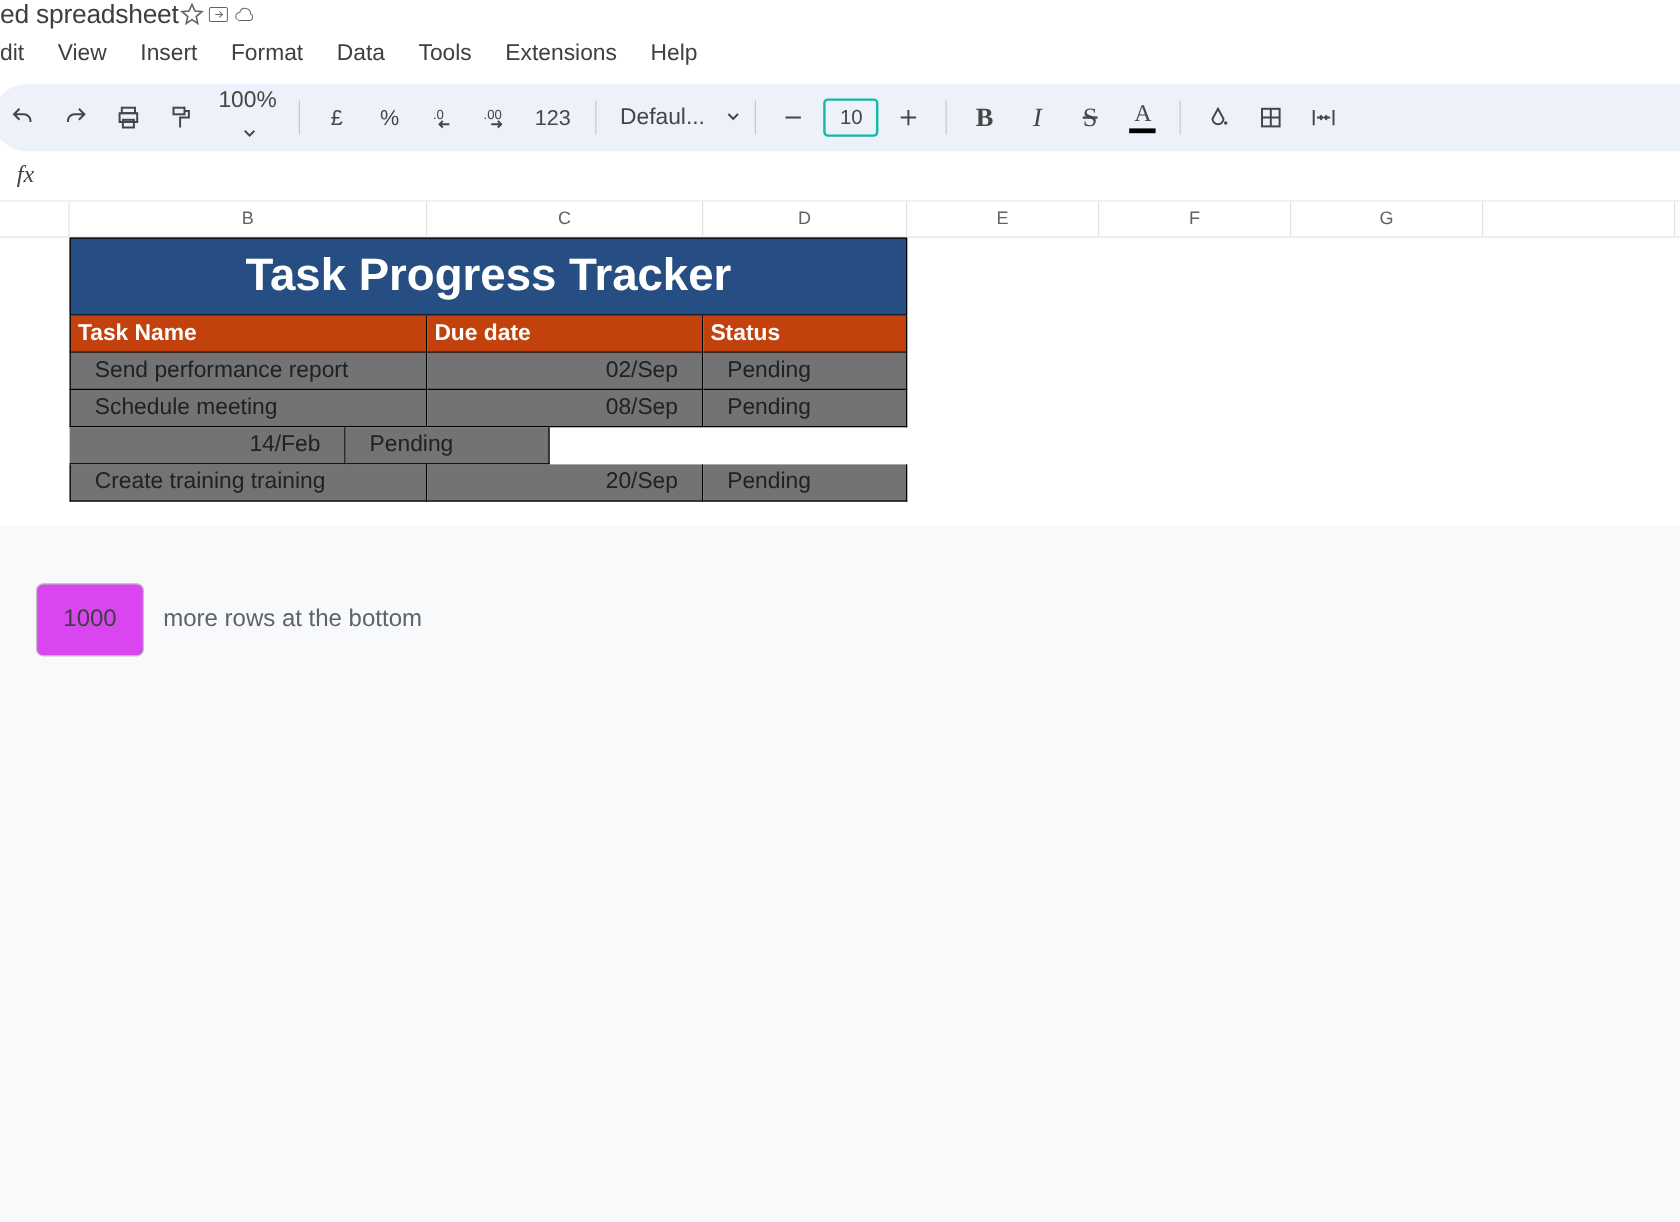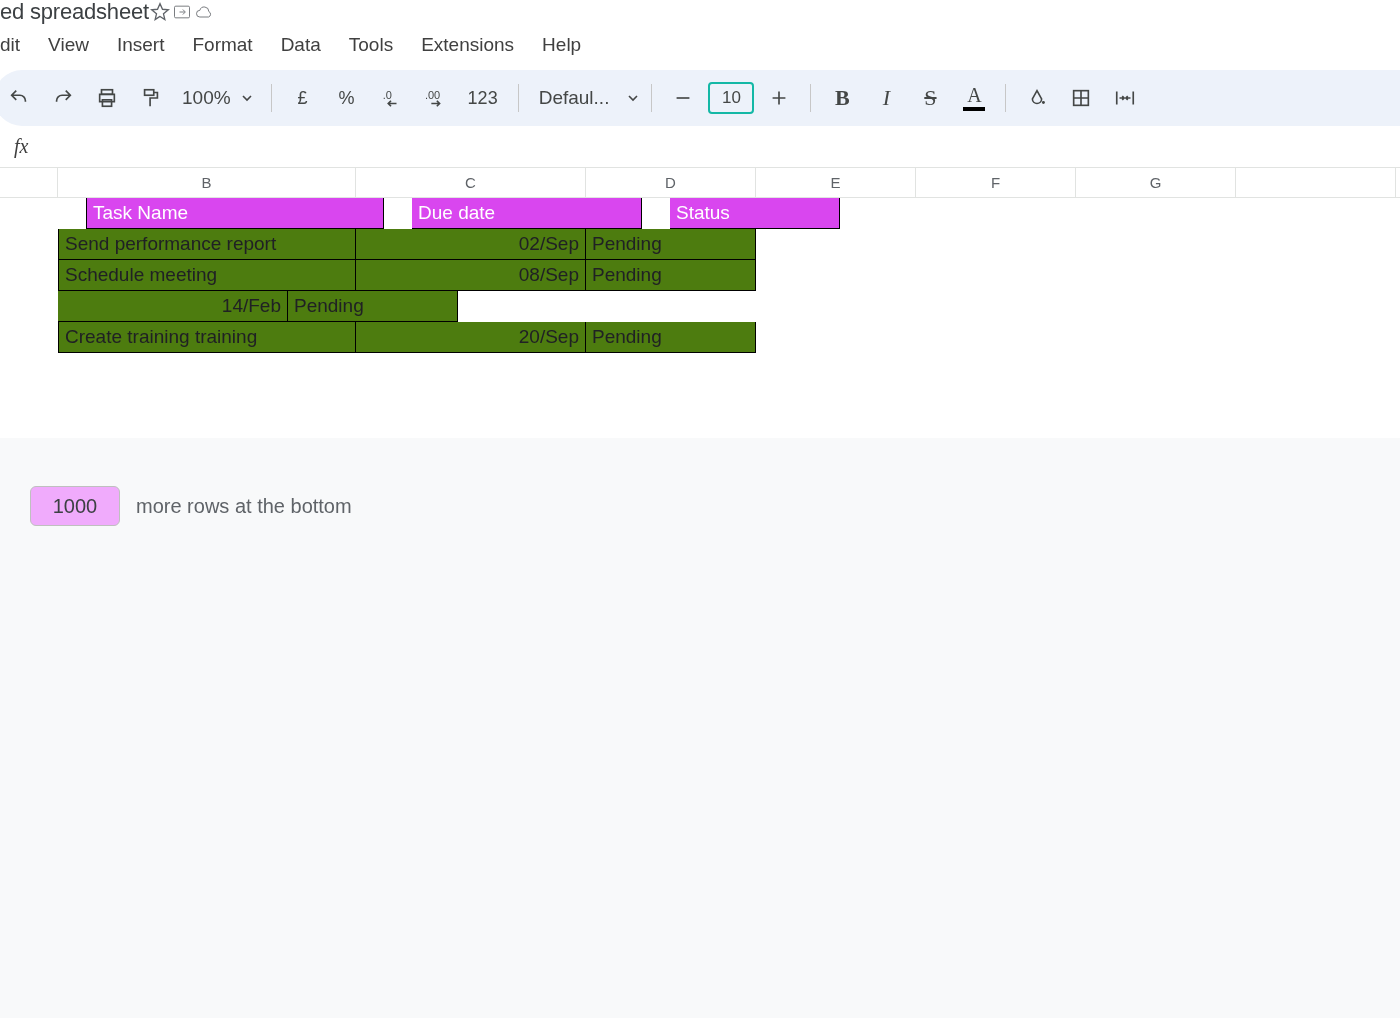--- a/index.html
+++ b/index.html
@@ -55,21 +55,21 @@
     align-items: center;
     justify-content: center;
     min-width: 38px;
     height: 36px;
     border-radius: 4px;
     cursor: default;
   }
   .tbtn svg { width: 22px; height: 22px; stroke: #444746; fill: none; stroke-width: 1.8; }
   .tbtn.textual { padding: 0 8px; font-size: 18px; }
   .tdiv { width: 1px; height: 28px; background: #c7c7c7; margin: 0 6px; }
-  .zoom-group { display:flex; align-items:center; gap:6px; padding:0 6px; }
+  .zoom-group { display:flex; align-items:center; gap:6px; padding:0 6px;flex-direction:column; }
   .caret-down { display:inline-block; margin-left:4px; }
   .caret-down svg { width:12px; height:12px; }
   .font-group { display:flex; align-items:center; gap:6px; }
   .font-name { padding:0 8px; }
   .fontsize-box {
     border: 2px solid #14b8a6;
     border-radius: 4px;
     width: 46px;
     height: 32px;
     display:flex; align-items:center; justify-content:center;
@@ -139,58 +139,57 @@
     border: 1px solid #000;
     color:#fff;
     font-weight:700;
     font-family: Arial, sans-serif;
     font-size:38px;
     text-align:center;
     padding: 10px 0;
   }
   .tracker-headrow { display:flex; }
   .tracker-headrow .th {
-    background:#d946ef;
+    background:#c2410c;
     color:#fff;
-    font-weight:400;
+    font-weight:700;
     font-size:19px;
     border:1px solid #000;
     border-top:none;
     padding:4px 6px;
-    margin-left:28px;
   }
   .th.task { width:298px; }
   .th.due  { width:230px; border-left:none;}
   .th.stat { width:170px; border-left:none;}
   .tracker-row { display:flex; font-size:19px; }
   .tracker-row .td {
     border:1px solid #000;
     border-top:none;
-    padding:4px 6px;
-    background:#4d7c0f;
+    padding:4px 20px;
+    background:#737373;
   }
   .td.task { width:298px; }
   .td.due  { width:230px; border-left:none; text-align:right;}
   .td.stat { width:170px; border-left:none;}
 
   
   .addrows {
     display:flex;
     align-items:center;
     gap: 16px;
     padding: 48px 0 0 30px;
     color:#5f6368;
     font-size:20px;
     background:#f8f9fa;
   }
   .addrows-input {
     border:1px solid #bfc0bf;
     border-radius:6px;
-    background:#f0abfc;
-    width:90px; height:40px;
+    background:#d946ef;
+    width:90px; height:61px;
     text-align:center;
     font-size:20px;
     color:#3c4043;
   }
   .below-grid {
     background:#f8f9fa;
     height: 620px;
   }
 </style>
 </head>
@@ -346,20 +345,21 @@
   <div class="colhead colC">C</div>
   <div class="colhead colD">D</div>
   <div class="colhead colE">E</div>
   <div class="colhead colF">F</div>
   <div class="colhead colG">G</div>
   <div class="colhead colH"></div>
 </div>
 
 <div class="gridwrap" style="height:240px;">
   <div class="sheet-content">
+    <div class="tracker-title">Task Progress Tracker</div>
     <div class="tracker-headrow">
       <div class="th task">Task Name</div>
       <div class="th due">Due date</div>
       <div class="th stat">Status</div>
     </div>
     <div class="tracker-row">
       <div class="td task">Send performance report</div>
       <div class="td due">02/Sep</div>
       <div class="td stat">Pending</div>
     </div>

